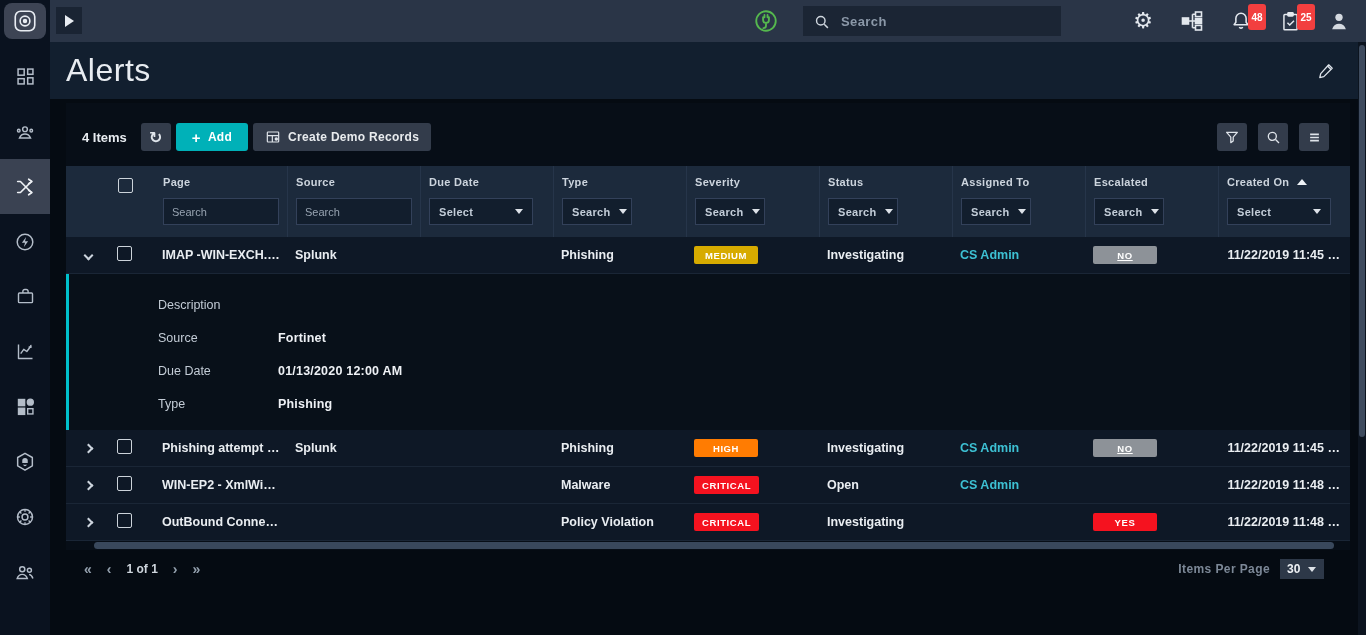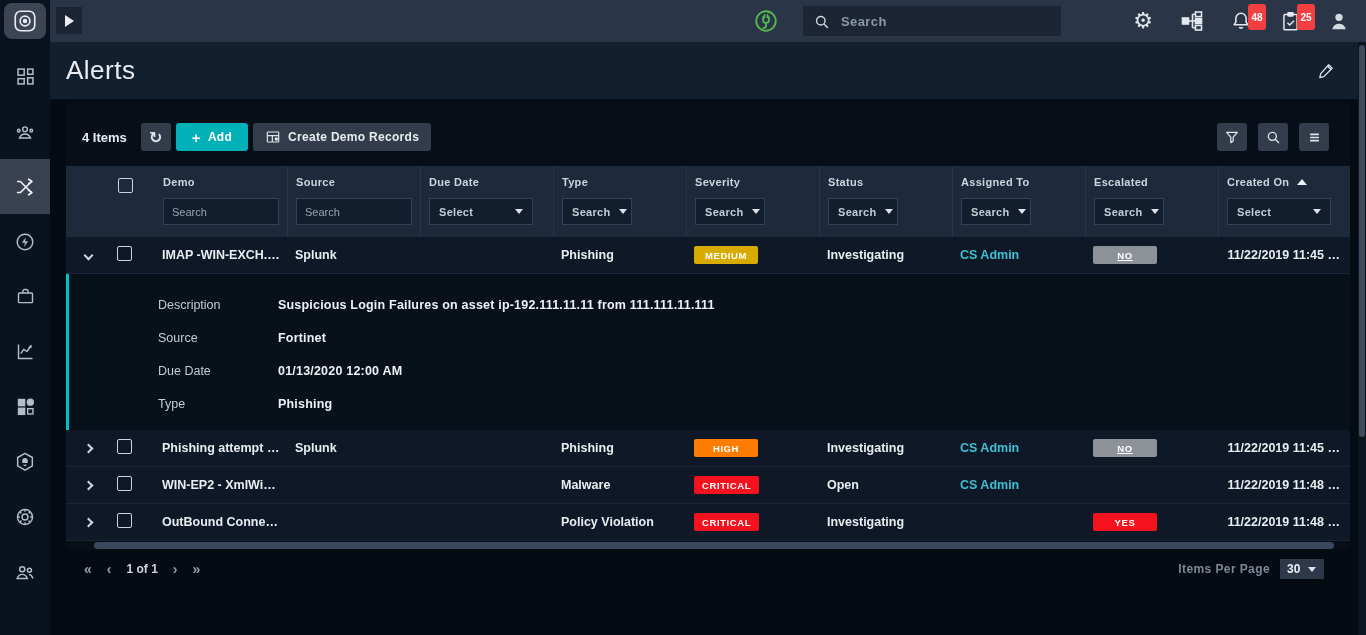--- a/index.html
+++ b/index.html
@@ -33,21 +33,21 @@
   .top-icons { position:absolute; right:14px; top:0; height:42px; display:flex; align-items:center; gap:23px; }
   .top-icon { position:relative; width:26px; height:26px; display:flex; align-items:center; justify-content:center;
     color:#e3e8ee; cursor:pointer; }
   .gear-glyph { font-size:22px; line-height:22px; color:#e3e8ee; font-family:"DejaVu Sans",sans-serif; }
   .mini-badge { position:absolute; top:-4px; right:-12px; min-width:18px; height:26px; background:#f23f3f;
     border-radius:3px; color:#fff; font-size:10px; font-weight:700; display:flex; align-items:center;
     justify-content:center; padding:0 3px; }
 
   
   .titlebar { height:57px; background:#121f2f; display:flex; align-items:center; padding:0 30px 0 16px; flex:0 0 57px; }
-  .page-title { color:#e8ecf1; font-size:26px; font-weight:400; letter-spacing:.5px; }
+  .page-title { color:#e8ecf1; font-size:32px; font-weight:400; letter-spacing:.5px; }
   .edit-btn { margin-left:auto; color:#dfe5ec; cursor:pointer; display:flex; }
 
   
   .content { flex:1; position:relative; background:#050b12; }
   .panel { margin:4px 16px 0; }
   .panel-header { height:34px; background:#15222f; display:flex; align-items:center; padding:0 16px; }
   .panel-title { color:#e4e9ee; font-size:13px; font-weight:700; letter-spacing:.3px; }
   .collapse-btn { margin-left:auto; margin-right:24px; cursor:pointer; width:0; height:0;
     border-left:6px solid transparent; border-right:6px solid transparent; border-bottom:7px solid #9fb0c2; }
   .panel-body { background:#070e17; }
@@ -331,21 +331,21 @@
               </button>
             </div>
           </div>
 
           <div class="thead gridcols">
             <div class="th"></div>
             <div class="th" style="padding-top:12px;">
               <span class="cb"></span>
             </div>
             <div class="th sep">
-              <div class="th-label">Demo</div>
+              <div class="th-label">Page</div>
               <input class="filter-input" placeholder="Search" style="">
             </div>
             <div class="th sep">
               <div class="th-label">Source</div>
               <input class="filter-input" placeholder="Search" style="">
             </div>
             <div class="th sep">
               <div class="th-label">Due Date</div>
               <div class="filter-select wide">
                 <span>Select</span>
@@ -409,21 +409,20 @@
             <div class="td"><span class="badge sev-medium">MEDIUM</span></div>
             <div class="td">Investigating</div>
             <div class="td link">CS Admin</div>
             <div class="td"><span class="badge esc-no">NO</span></div>
             <div class="td date">11/22/2019 11:45 …</div>
           </div>
 
           <div class="expanded">
             <div class="exp-row">
               <div class="exp-label">Description</div>
-              <div class="exp-value">Suspicious Login Failures on asset ip-192.111.11.11 from 111.111.11.111</div>
             </div>
             <div class="exp-row">
               <div class="exp-label">Source</div>
               <div class="exp-value">Fortinet</div>
             </div>
             <div class="exp-row">
               <div class="exp-label">Due Date</div>
               <div class="exp-value">01/13/2020 12:00 AM</div>
             </div>
             <div class="exp-row">

